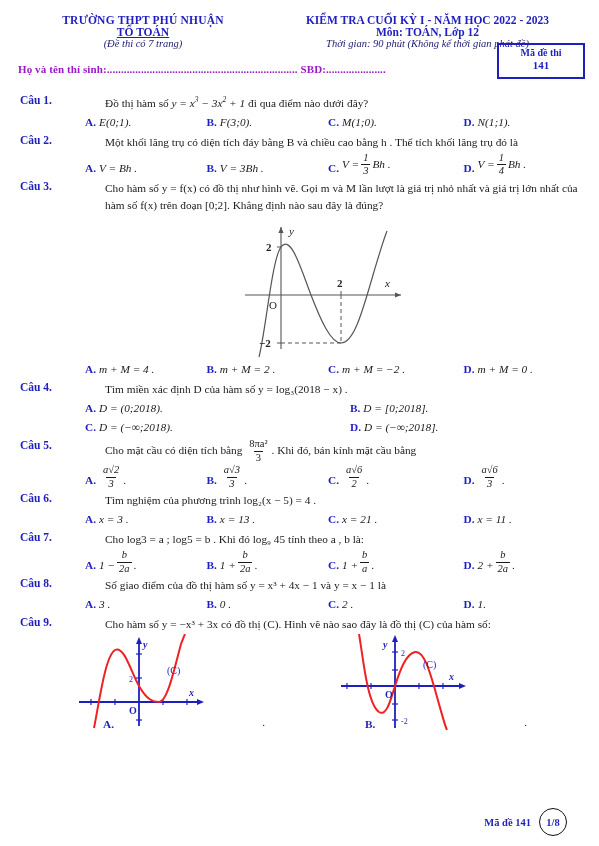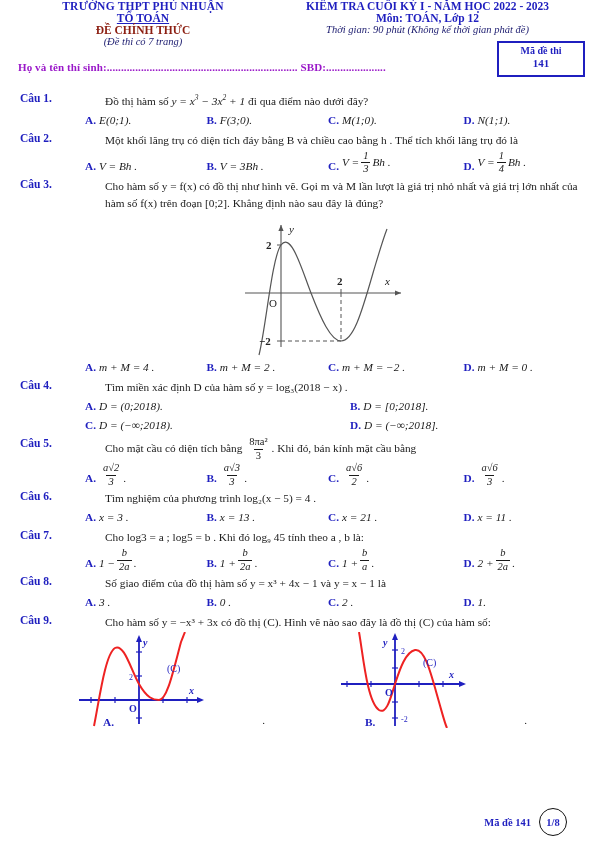--- a/index.html
+++ b/index.html
@@ -4,21 +4,21 @@
 <style>
   html,body{margin:0;padding:0;background:#ffffff;}
   body{
     width:599px;height:846px;position:relative;overflow:hidden;
     font-family:"Liberation Serif","DejaVu Serif",serif;
     color:#1a1a1a;
   }
   .page{position:relative;width:599px;height:846px;}
 
   
-  .header{display:flex;padding:0 18px 0 18px;}
+  .header{display:flex;padding:14px 18px 0 18px;}
   .hdr-left{width:250px;text-align:center;}
   .hdr-right{flex:1;text-align:center;padding-left:6px;}
   .school{font-weight:bold;font-size:11.5px;color:#1f1fbf;letter-spacing:.2px;}
   .dept{font-weight:bold;font-size:11.5px;color:#1f1fbf;text-decoration:underline;}
   .official{font-weight:bold;font-size:11.5px;color:#8c1f12;}
   .pages{font-style:italic;font-size:10.5px;color:#1a1a6e;}
   .exam-title{font-weight:bold;font-size:11.5px;color:#1f1fbf;white-space:nowrap;}
   .subject{font-weight:bold;font-size:11.5px;color:#1f1fbf;}
   .duration{font-style:italic;font-size:10.5px;color:#1a1a6e;}
 
@@ -77,21 +77,20 @@
 </style>
 </head>
 <body>
 
 <div class="page">
 
   <div class="header">
     <div class="hdr-left">
       <div class="school">TRƯỜNG THPT PHÚ NHUẬN</div>
       <div class="dept">TỔ TOÁN</div>
-      <div class="official">ĐỀ CHÍNH THỨC</div>
       <div class="pages">(Đề thi có 7 trang)</div>
     </div>
     <div class="hdr-right">
       <div class="exam-title">KIỂM TRA CUỐI KỲ I - NĂM HỌC 2022 - 2023</div>
       <div class="subject">Môn: TOÁN, Lớp 12</div>
       <div class="duration">Thời gian: 90 phút (Không kể thời gian phát đề)</div>
     </div>
   </div>
 
   <div class="cand-row">

